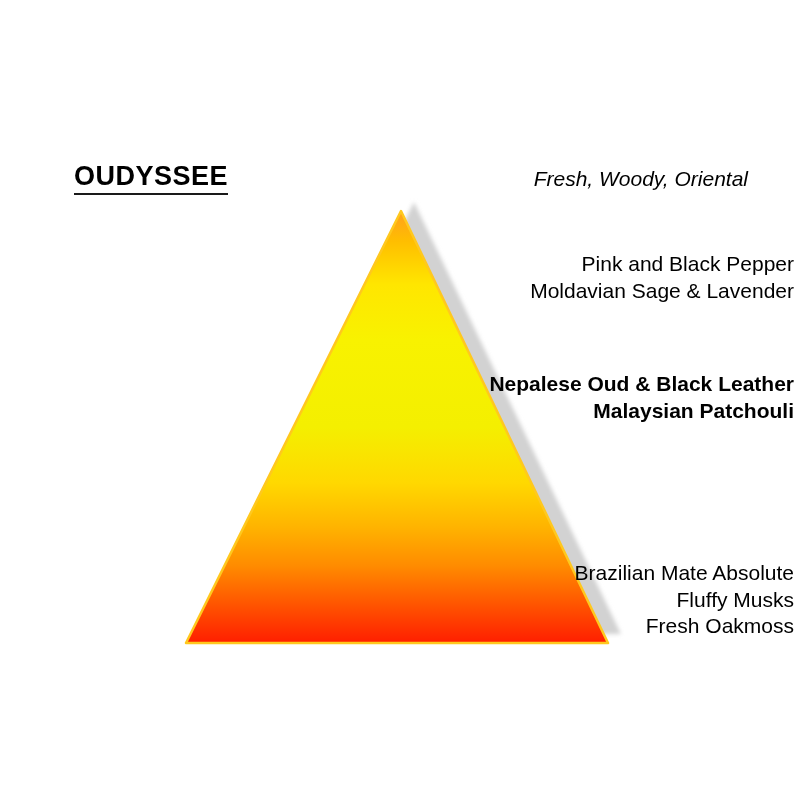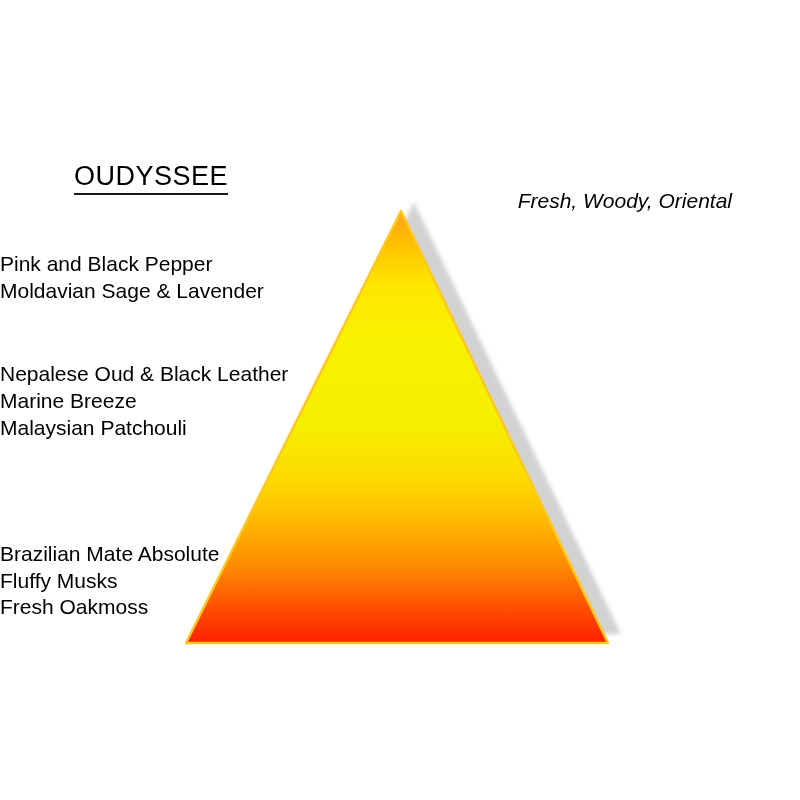--- a/index.html
+++ b/index.html
@@ -14,54 +14,53 @@
     background: #ffffff;
     overflow: hidden;
     font-family: "Liberation Sans", sans-serif;
     color: #000000;
   }
   .page-title {
     position: absolute;
     left: 74px;
     top: 161px;
     font-size: 27px;
-    font-weight: normal;
+    font-weight: bold;
     letter-spacing: 0.5px;
     line-height: 30px;
     display: inline-block;
     border-bottom: 2px solid #1a1a1a;
     padding-bottom: 2px;
   }
   .accords {
     position: absolute;
-    right: 68px;
+    right: 52px;
     top: 166px;
     font-size: 21px;
     font-style: italic;
     line-height: 26px;
-    margin-top: 22px;
   }
   .pyramid-svg {
     position: absolute;
     left: 0;
     top: 0;
     width: 800px;
     height: 800px;
   }
   .notes {
     position: absolute;
     left: 0;
     width: 794px;
-    text-align: left;
+    text-align: right;
     font-size: 21px;
     color: #000000;
   }
   .notes-top   { top: 250px; line-height: 27px; }
-  .notes-heart { top: 360px; line-height: 27px; }
-  .notes-base  { top: 541px; line-height: 26.5px; }
+  .notes-heart { top: 370px; line-height: 27px; font-weight: bold; }
+  .notes-base  { top: 560px; line-height: 26.5px; }
 </style>
 </head>
 <body>
 
 <div class="slide">
 
   <span class="page-title">OUDYSSEE</span>
 
   <span class="accords">Fresh, Woody, Oriental</span>
 
@@ -89,21 +88,20 @@
     <polygon points="401,211 608,643 186,643" fill="url(#pyrGrad)" stroke-width="2.5" stroke-linejoin="round" stroke="#FFC81E"></polygon>
   </svg>
 
   <div class="notes notes-top">
       <div>Pink and Black Pepper</div>
       <div>Moldavian Sage &amp; Lavender</div>
     </div>
 
   <div class="notes notes-heart">
       <div>Nepalese Oud &amp; Black Leather</div>
-      <div>Marine Breeze</div>
       <div>Malaysian Patchouli</div>
     </div>
 
   <div class="notes notes-base">
       <div>Brazilian Mate Absolute</div>
       <div>Fluffy Musks</div>
       <div>Fresh Oakmoss</div>
     </div>
 
 </div>

